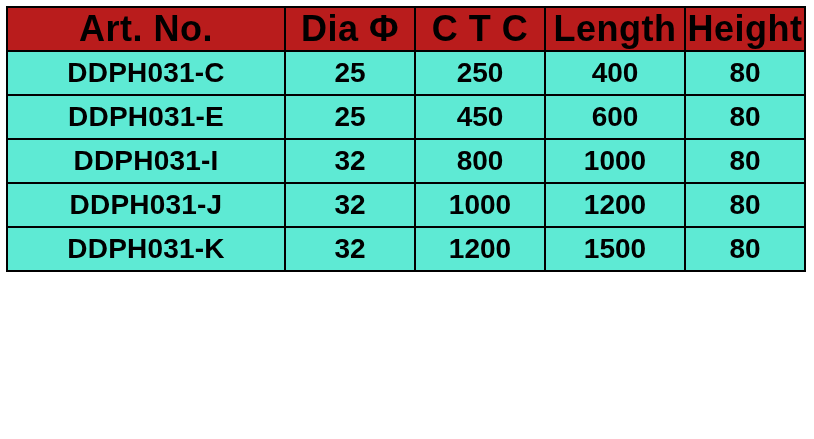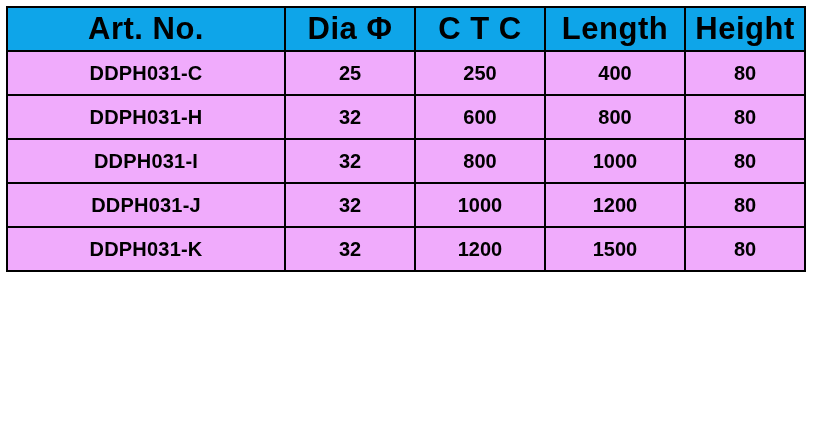--- a/index.html
+++ b/index.html
@@ -31,28 +31,28 @@
     vertical-align: middle;
     font-family: "Liberation Sans", sans-serif;
     color: #000000;
     padding: 0;
     height: 42px;
     line-height: 42px;
     white-space: nowrap;
     overflow: hidden;
   }
   table.spec-table thead th {
-    background: #0ea5e9;
-    font-size: 31px;
+    background: #b91c1c;
+    font-size: 36px;
     font-weight: bold;
     letter-spacing: 0.5px;
   }
   table.spec-table tbody td {
-    background: #f0abfc;
-    font-size: 20px;
+    background: #5eead4;
+    font-size: 28px;
     font-weight: bold;
   }
   table.spec-table tbody td.art-col {
     letter-spacing: 0.2px;
   }
   col.c0 { width: 278px; }
   col.c1 { width: 130px; }
   col.c2 { width: 130px; }
   col.c3 { width: 140px; }
   col.c4 { width: 120px; }
@@ -80,24 +80,24 @@
     </thead>
     <tbody>
       <tr>
         <td class="art-col">DDPH031-C</td>
         <td>25</td>
         <td>250</td>
         <td>400</td>
         <td>80</td>
       </tr>
       <tr>
-        <td class="art-col">DDPH031-H</td>
-        <td>32</td>
+        <td class="art-col">DDPH031-E</td>
+        <td>25</td>
+        <td>450</td>
         <td>600</td>
-        <td>800</td>
         <td>80</td>
       </tr>
       <tr>
         <td class="art-col">DDPH031-I</td>
         <td>32</td>
         <td>800</td>
         <td>1000</td>
         <td>80</td>
       </tr>
       <tr>

